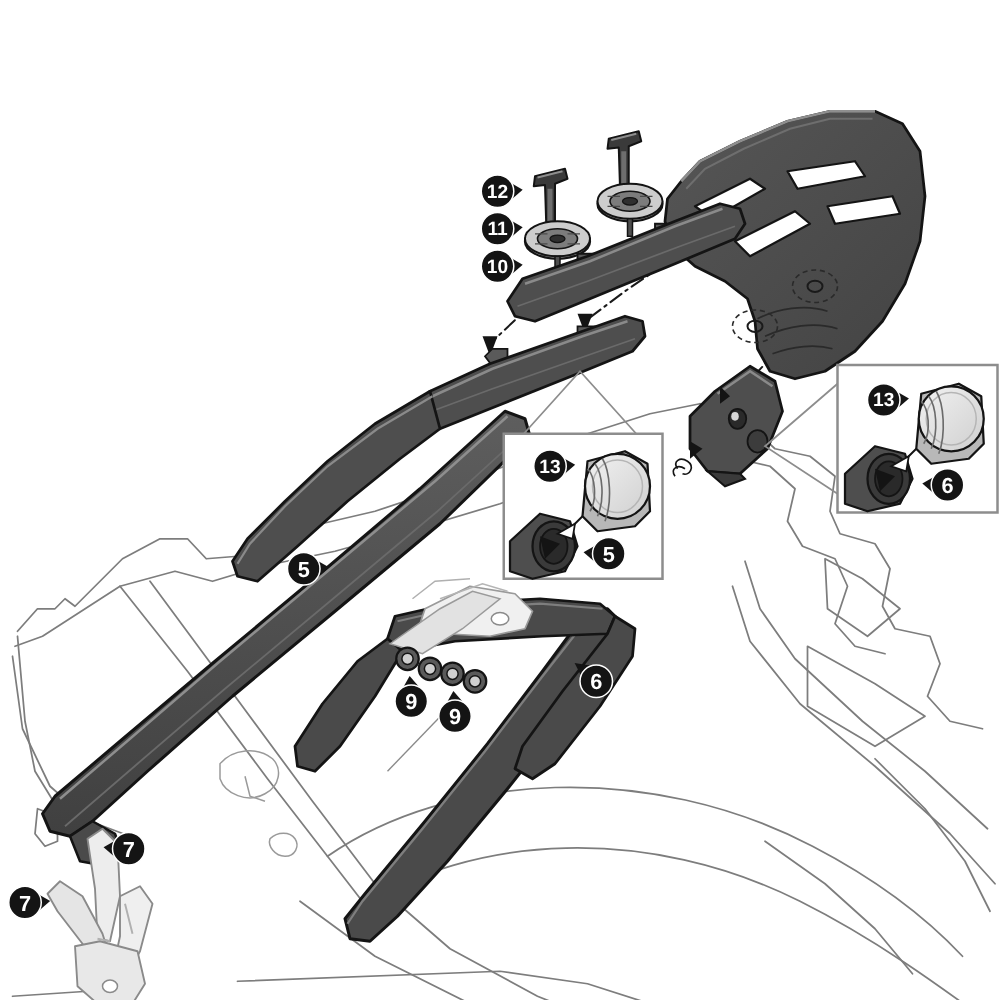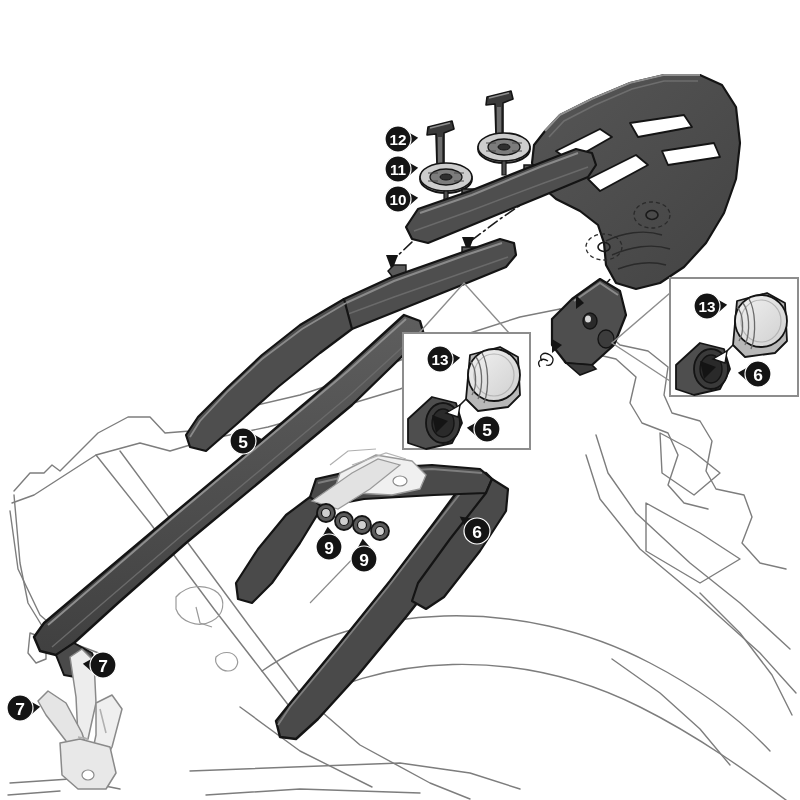--- a/index.html
+++ b/index.html
@@ -2,21 +2,21 @@
 <html><head>
 <meta charset="utf-8">
 <title>Motorcycle Rack Mounting Exploded Diagram</title>
 <style>
   html,body{margin:0;padding:0;background:#ffffff;}
   body{
     width:800px;height:800px;overflow:hidden;
     font-family:"Liberation Sans", sans-serif;
     position:relative;
   }
-  #stage{position:absolute;left:0;top:3px;width:800px;height:646px;}
+  #stage{position:absolute;left:0;top:17px;width:800px;height:646px;}
   svg#diagram{display:block;width:800px;height:800px;}
   .callout-text{
     font-family:"Liberation Sans", sans-serif;
     font-weight:bold;
     fill:#ffffff;
     text-anchor:middle;
     dominant-baseline:central;
     pointer-events:none;
   }
 </style>

